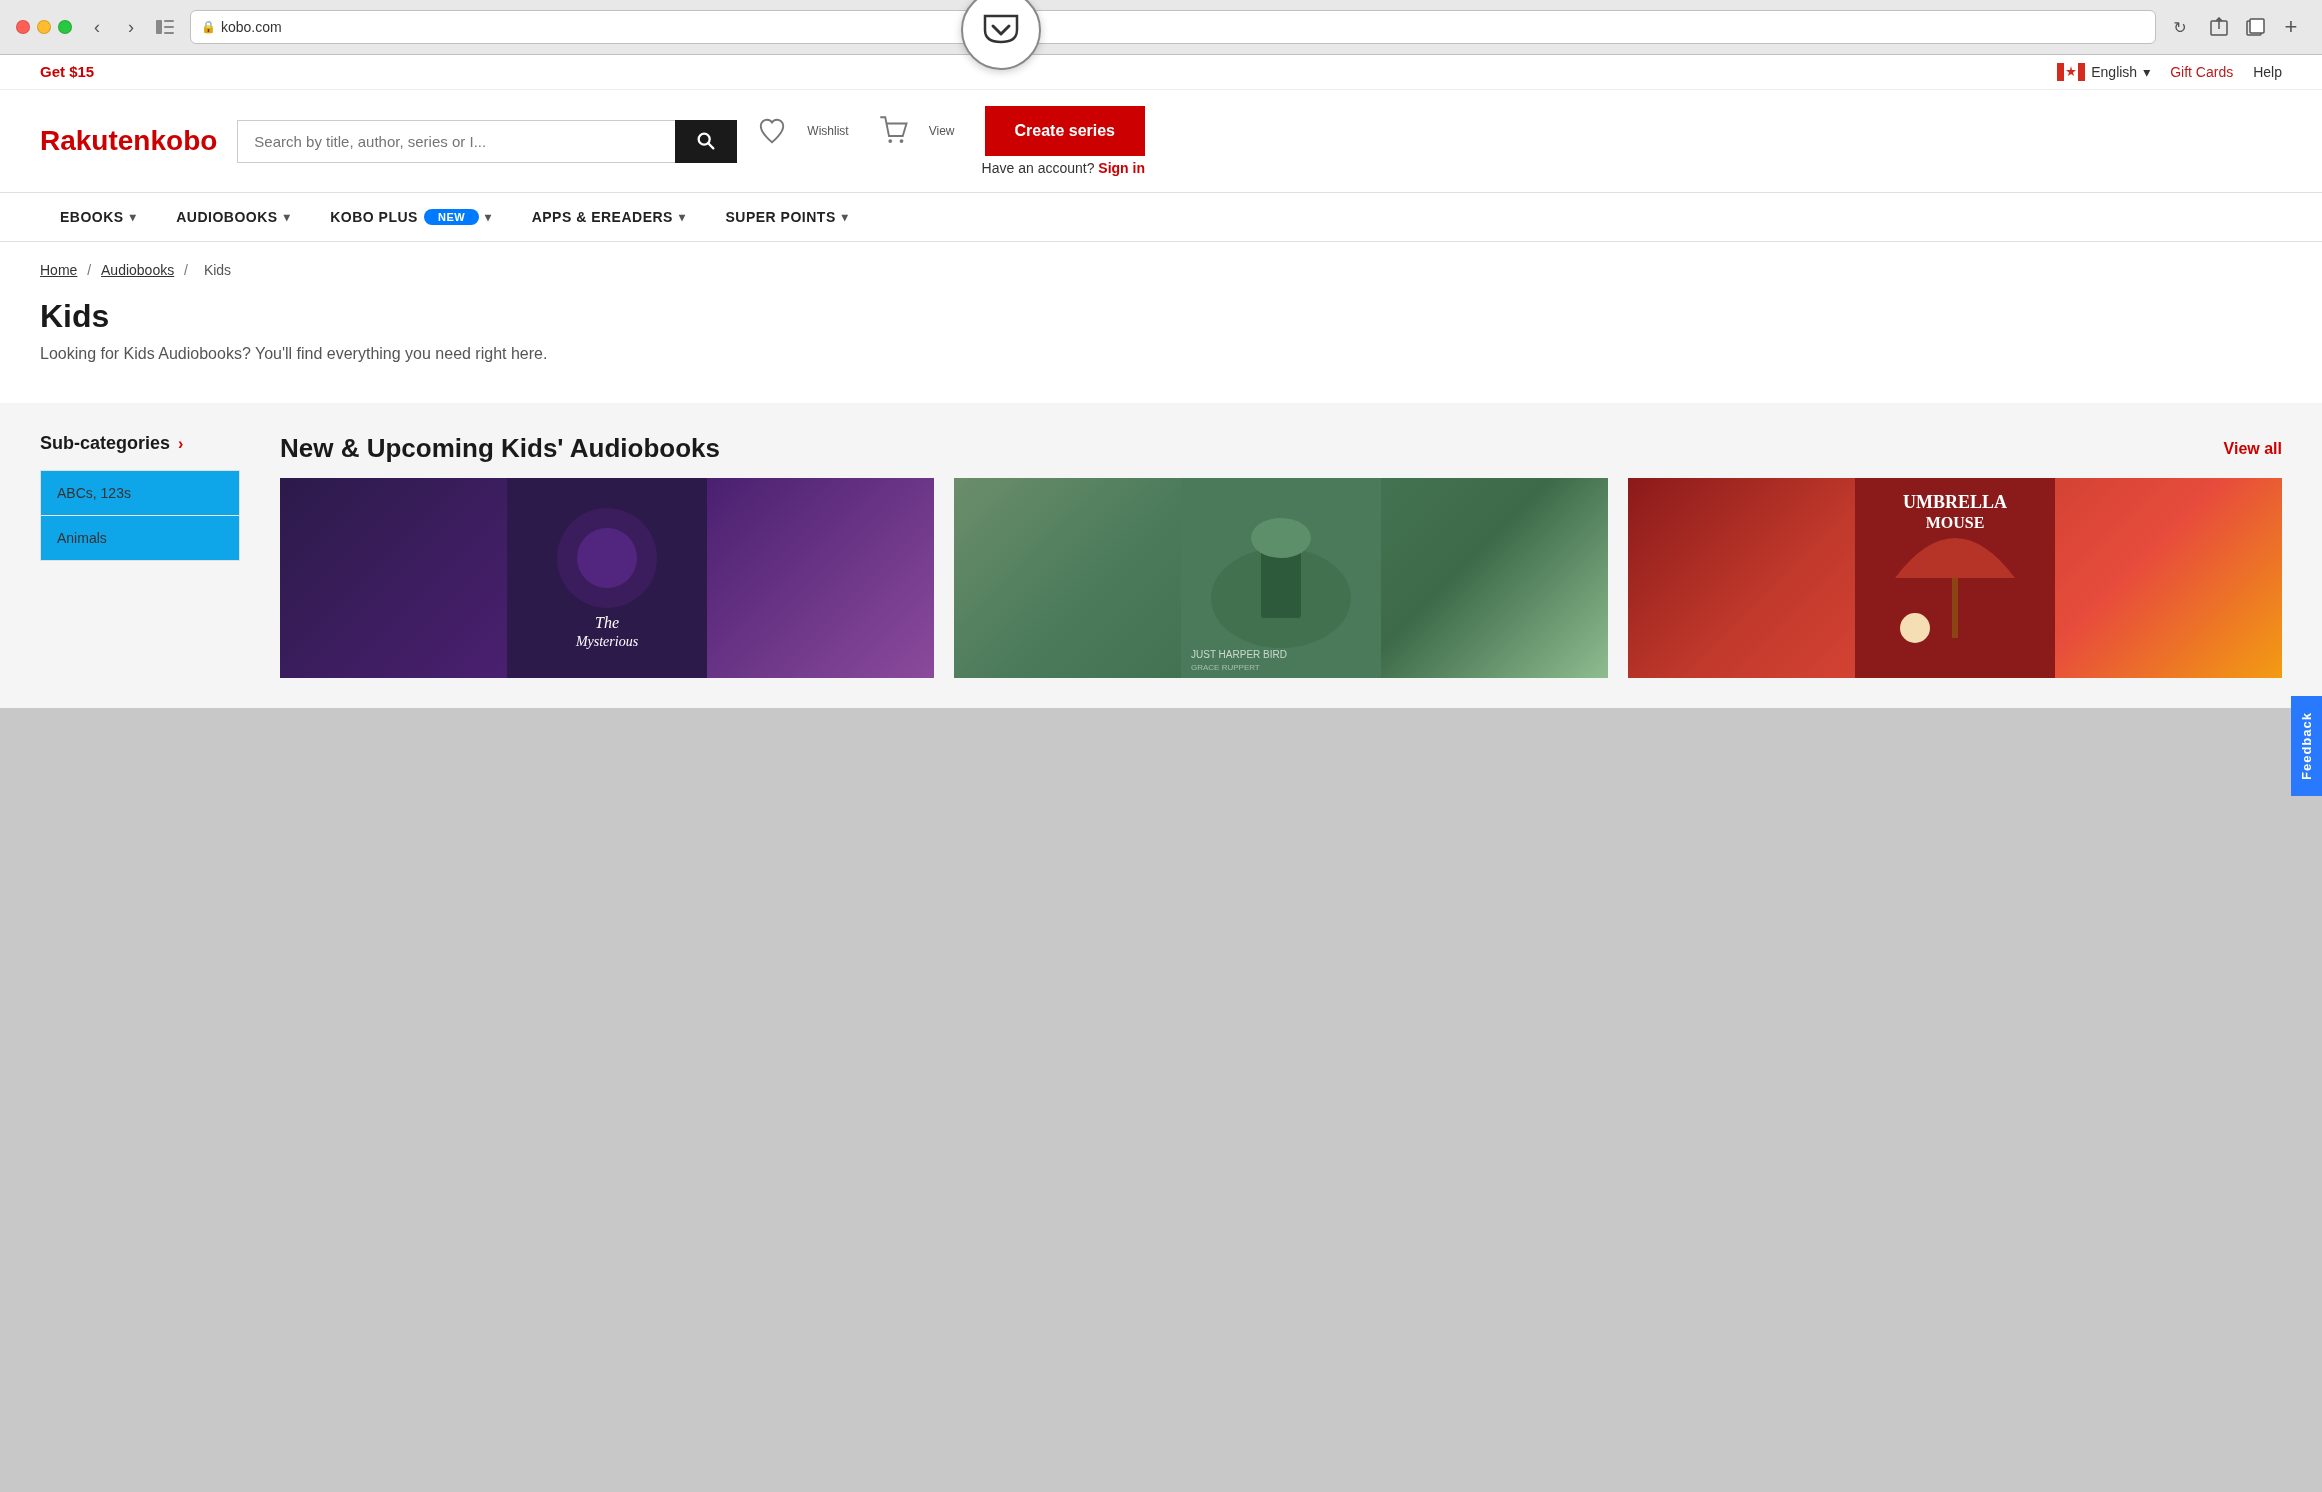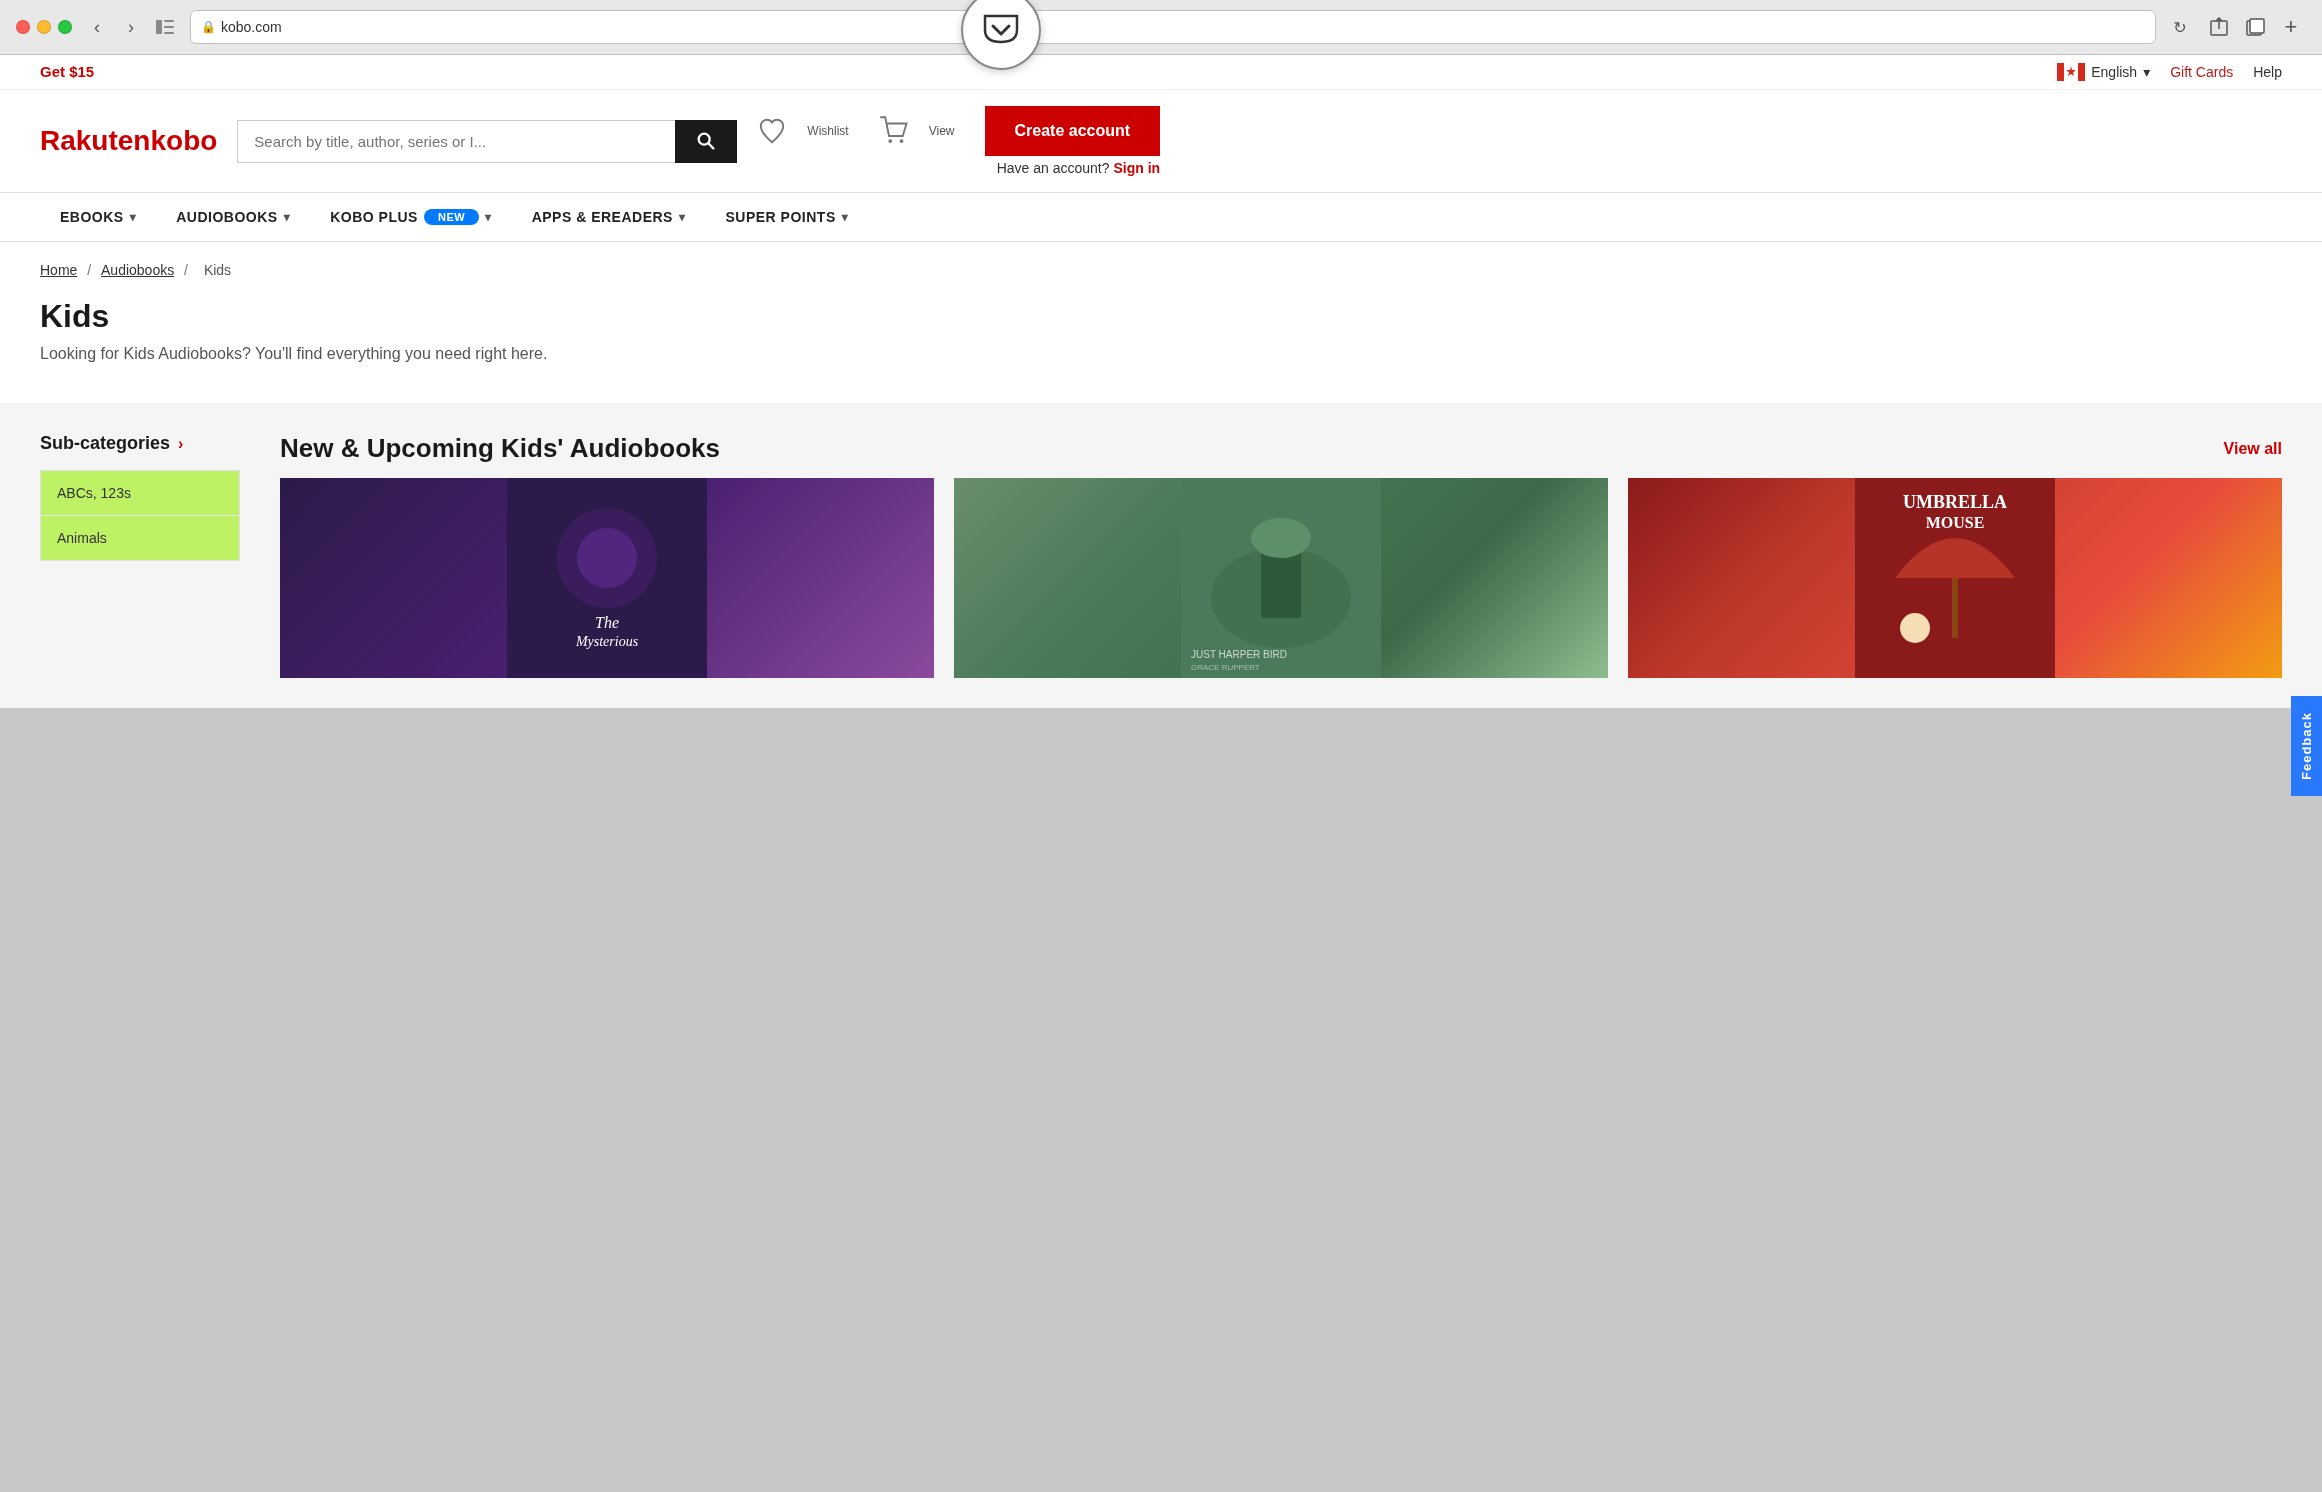--- a/index.html
+++ b/index.html
@@ -392,21 +392,21 @@
       align-items: center;
       gap: 8px;
       margin-bottom: 16px;
       cursor: pointer;
     }
     .chevron-right {
       color: #cc0000;
       font-size: 16px;
     }
     .subcategory-list {
-      background: #bef264;
+      background: #0ea5e9;
       border: 1px solid #e0e0e0;
     }
     .subcategory-item {
       padding: 14px 16px;
       font-size: 14px;
       color: #333;
       border-bottom: 1px solid #e8e8e8;
       cursor: pointer;
     }
     .subcategory-item:last-child { border-bottom: none; }
@@ -604,21 +604,21 @@
           <span>Wishlist</span>
         </button>
         <button class="cart-btn">
           <svg viewBox="0 0 24 24" stroke="#777" stroke-width="1.5" fill="none">
             <path d="M1 1 L5 1 L8 16 L19 16 L22 6 L6 6"></path>
             <circle cx="9" cy="20" r="1.5" fill="#777" stroke="none"></circle>
             <circle cx="18" cy="20" r="1.5" fill="#777" stroke="none"></circle>
           </svg>
           <span>View</span>
         </button>
-        <button class="create-account-btn">Create account</button>
+        <button class="create-account-btn">Create series</button>
       </div>
       <div class="sign-in-text">
         <span>Have an account?</span>
         <a class="sign-in-link">Sign in</a>
       </div>
     </div>
   </div>
 
   <nav class="main-nav">
     <button class="nav-item">

